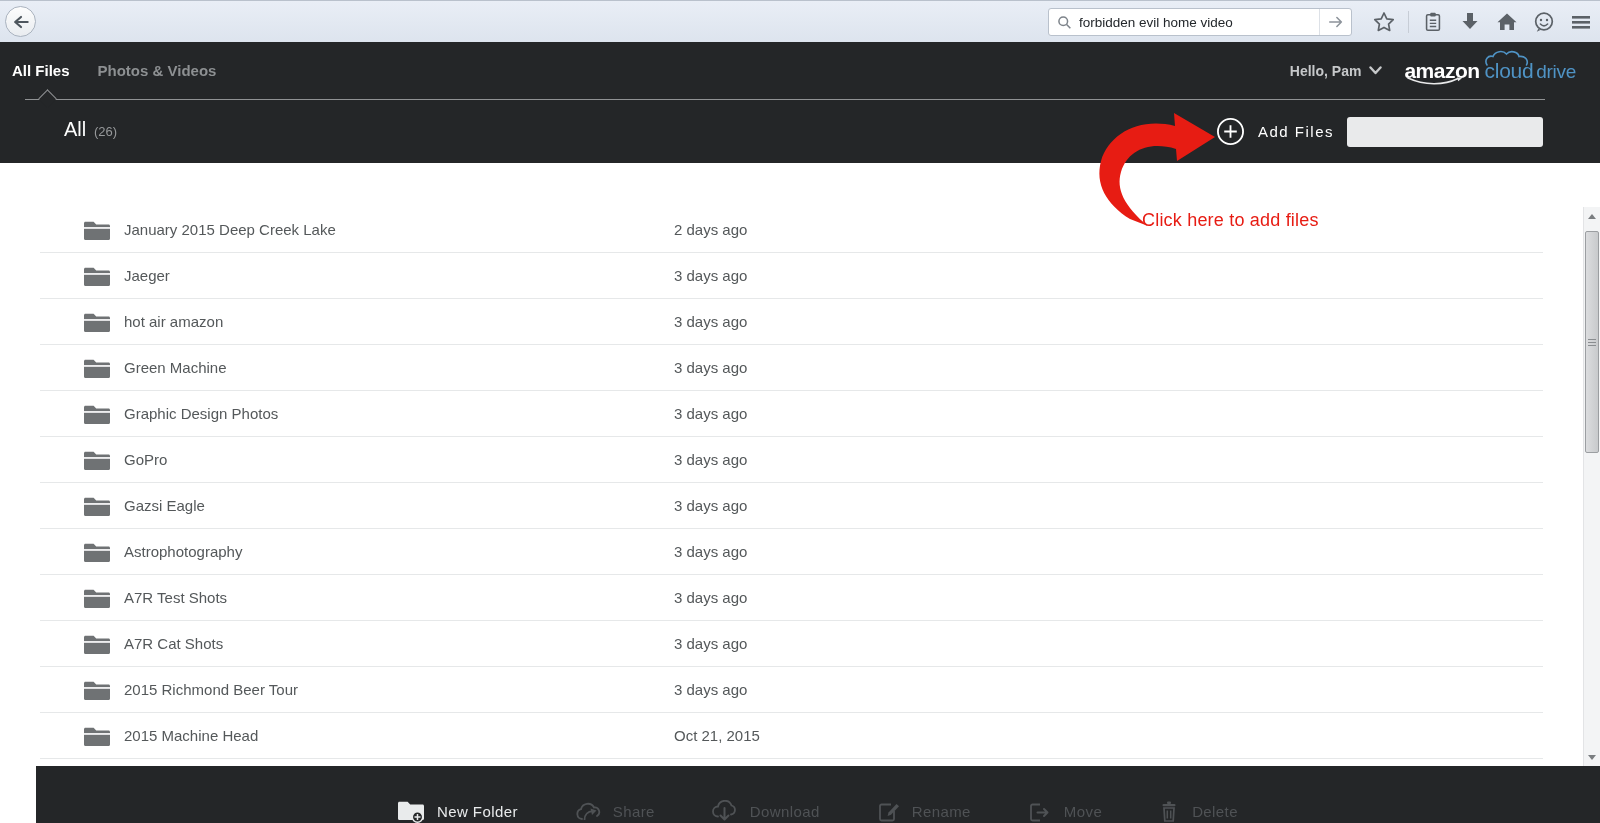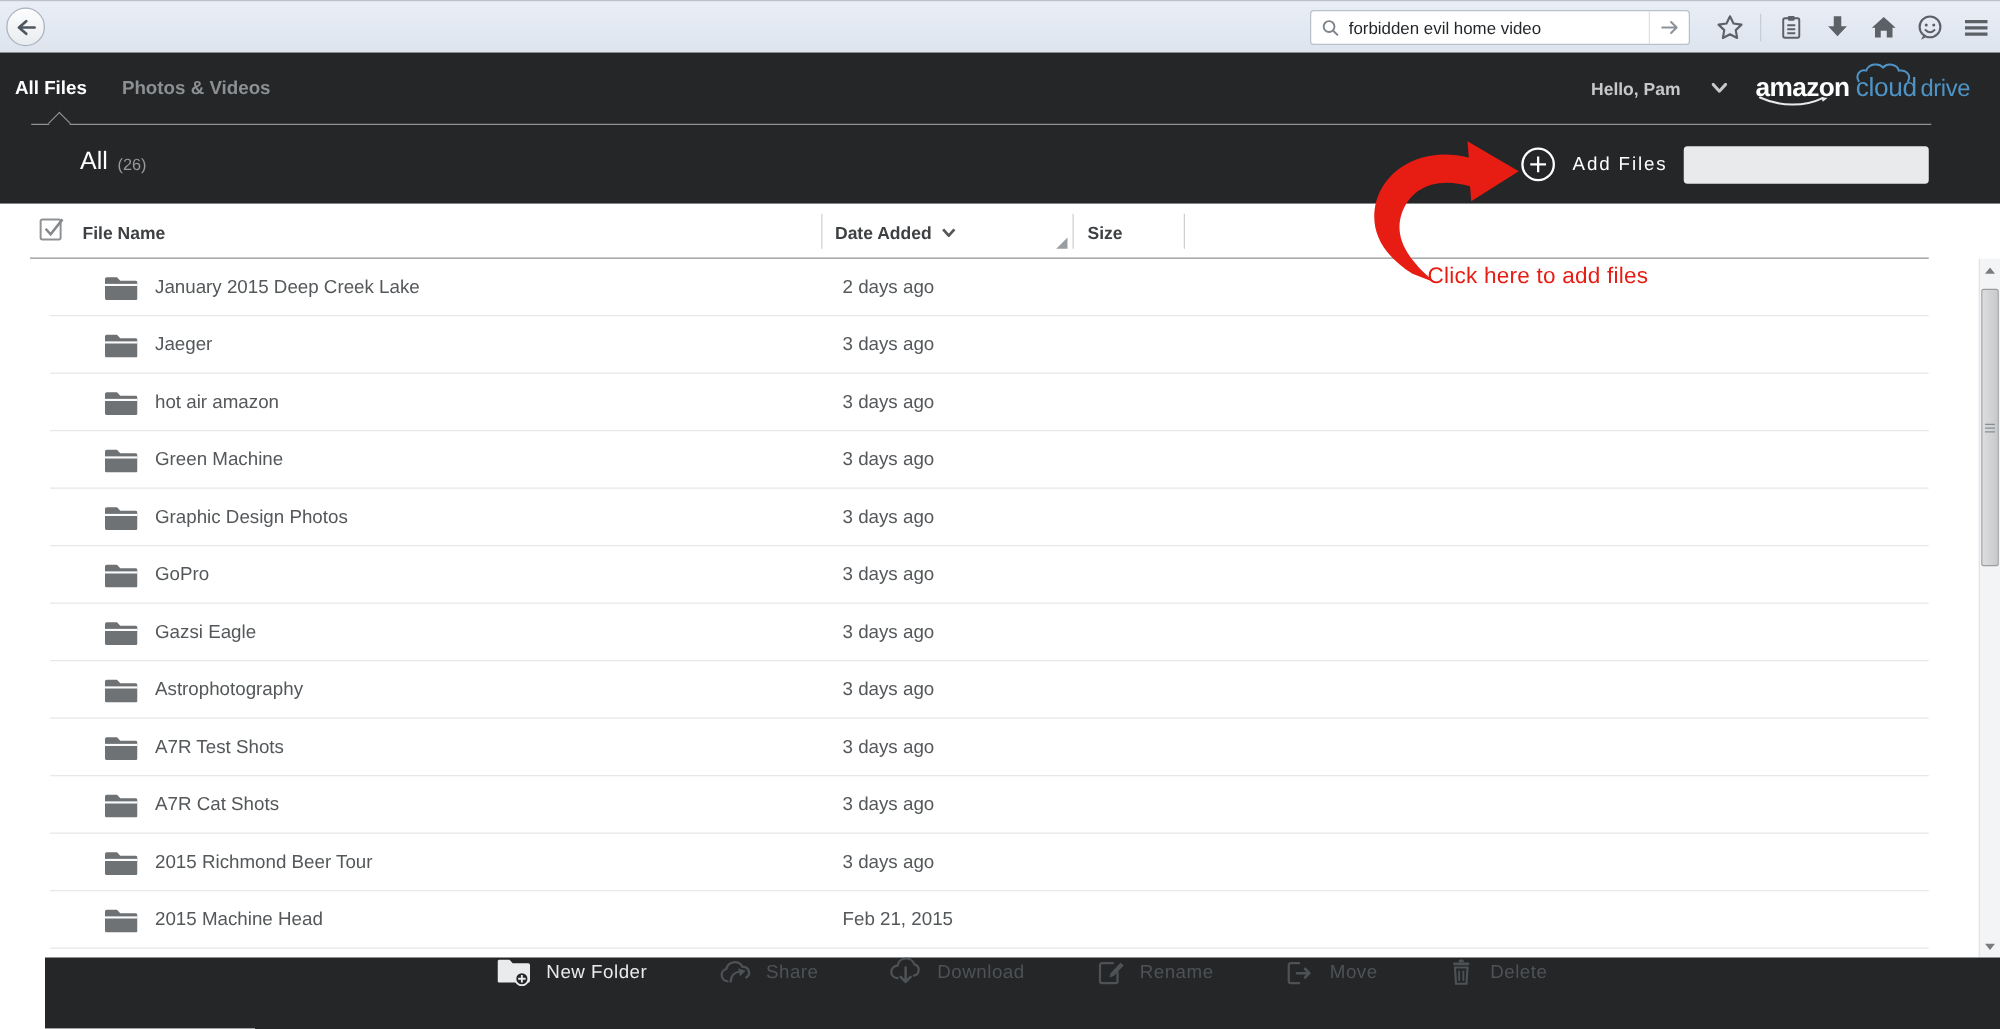--- a/index.html
+++ b/index.html
@@ -33,21 +33,21 @@
   
   .appbar { position:absolute; top:42px; left:0; right:0; height:121px; background:#242628; }
   .tabs-row { position:absolute; top:42px; left:0; right:0; height:57px; display:flex; align-items:center;
               padding-left:12px; gap:28px; }
   .tab { font-size:15px; font-weight:bold; color:#8d9092; cursor:pointer; }
   .tab.active { color:#ffffff; }
   .tabline { position:absolute; top:99px; left:25px; right:55px; height:1px; background:#909294; }
   .tab-caret { position:absolute; top:92px; left:41px; width:13px; height:13px; background:#242628;
                border-top:1px solid #909294; border-left:1px solid #909294; transform:rotate(45deg); }
   .account-zone { position:absolute; top:42px; right:24px; height:57px; display:flex; align-items:center; gap:22px; }
-  .greeting { display:flex; align-items:center; gap:25px; font-size:14px; font-weight:bold; color:#c6c8ca; cursor:pointer; }
+  .greeting { display:flex; align-items:center; gap:8px; font-size:14px; font-weight:bold; color:#c6c8ca; cursor:pointer; }
   .logo { display:flex; align-items:baseline; }
   .logo-amazon { position:relative; font-size:21px; font-weight:bold; color:#fff; letter-spacing:-0.5px; }
   .logo-swoosh { position:absolute; left:2px; bottom:-4px; }
   .logo-cloud { position:relative; font-size:21px; color:#4f93c5; margin-left:5px; letter-spacing:-0.3px; }
   .logo-cloud-outline { position:absolute; top:-9px; left:-3px; }
   .logo-drive { font-size:19px; color:#4f93c5; margin-left:3px; letter-spacing:-0.3px; }
 
   .menu-toggle { position:absolute; left:22px; top:116px; width:33px; cursor:pointer; }
   .menu-toggle .bar { height:4.5px; border-radius:2px; background:#d2d4d5; margin-bottom:4.5px; }
   .menu-toggle .bar:last-child { margin-bottom:0; }
@@ -92,21 +92,21 @@
               align-items:center; justify-content:center; gap:2px; }
   .sb-thumb i { display:block; width:8px; height:1px; background:#8a8d90; }
 
   
   .annot-arrow { position:absolute; left:1075px; top:100px; z-index:10; pointer-events:none; }
   .annot-text { position:absolute; left:1142px; top:210px; font-size:18px; color:#e71c13; z-index:10;
                 white-space:nowrap; letter-spacing:0.2px; }
 
   
   .footer { position:absolute; left:0; right:0; bottom:0; height:57px; background:#242628; z-index:5;
-            display:flex; align-items:flex-start; justify-content:center; gap:56px;margin-left:36px; }
+            display:flex; align-items:flex-end; justify-content:center; gap:56px;margin-left:36px; }
   .fbtn { display:flex; align-items:center; gap:12px; color:#e9ebec; font-size:15px; letter-spacing:0.4px; cursor:pointer;
           background:none; border:0; font-family:"Liberation Sans", sans-serif; }
   .fbtn.disabled { color:#4f5255; cursor:default; }
   .fbtn svg { display:block; }
 </style>
 </head>
 <body>
 
 <div class="screen">
 
@@ -215,41 +215,20 @@
     <span class="add-label">Add Files</span>
   </div>
   <div class="toolbar-search">
     <input value="" style="">
     <svg width="19" height="19" viewBox="0 0 20 20">
       <circle cx="8" cy="8" r="6" stroke="#6c6f72" stroke-width="2" fill="none"></circle>
       <path d="M12.6 12.6 L17.5 17.5" stroke="#6c6f72" stroke-width="2"></path>
     </svg>
   </div>
 
-  <div class="thead">
-    <span class="hd-check">
-      <svg width="22" height="22" viewBox="0 0 22 22">
-        <rect x="1.5" y="3.5" width="16" height="16" rx="1.5" stroke="#8f9294" stroke-width="1.6" fill="none"></rect>
-        <path d="M5.5 11 l4 4.5 L19 3.5" stroke="#85888b" stroke-width="2" fill="none"></path>
-      </svg>
-    </span>
-    <span class="th th-filename">File Name</span>
-    <span class="col-div" style="left:657px;"></span>
-    <span class="th th-date">
-      <span>Date Added</span>
-      <svg width="12" height="8" viewBox="0 0 12 8">
-        <path d="M1.5 1.5 L6 6.5 L10.5 1.5" stroke="#55585a" stroke-width="2.2" fill="none" stroke-linejoin="round"></path>
-      </svg>
-    </span>
-    <span class="resize-grip"></span>
-    <span class="col-div" style="left:858px;"></span>
-    <span class="th th-size">Size</span>
-    <span class="col-div" style="left:947px;"></span>
-    <div class="thead-rule"></div>
-  </div>
 
   <div class="list">
 
       <div class="row">
         <span class="folder">
           <svg width="26" height="20" viewBox="0 0 26 20">
             <path d="M0 3.2 C0 2.4 .6 1.7 1.4 1.7 h8.2 l2.6 2.8 H24.6 C25.4 4.5 26 5.2 26 6 V18.5 C26 19.3 25.4 20 24.6 20 H1.4 C.6 20 0 19.3 0 18.5 z" fill="#6f7274"></path>
             <rect x="0" y="7.1" width="26" height="1.7" fill="#fbfbfc"></rect>
           </svg>
         </span>
@@ -368,21 +347,21 @@
       </div>
 
       <div class="row">
         <span class="folder">
           <svg width="26" height="20" viewBox="0 0 26 20">
             <path d="M0 3.2 C0 2.4 .6 1.7 1.4 1.7 h8.2 l2.6 2.8 H24.6 C25.4 4.5 26 5.2 26 6 V18.5 C26 19.3 25.4 20 24.6 20 H1.4 C.6 20 0 19.3 0 18.5 z" fill="#6f7274"></path>
             <rect x="0" y="7.1" width="26" height="1.7" fill="#fbfbfc"></rect>
           </svg>
         </span>
         <span class="fname">2015 Machine Head</span>
-        <span class="fdate">Feb 21, 2015</span>
+        <span class="fdate">Oct 21, 2015</span>
       </div>
     </div>
 
   <div class="scrollbar">
     <div class="sb-btn sb-up">
         <span class="tri-up"></span>
       </div>
     <div class="sb-thumb">
         <i></i>
         <i></i>

